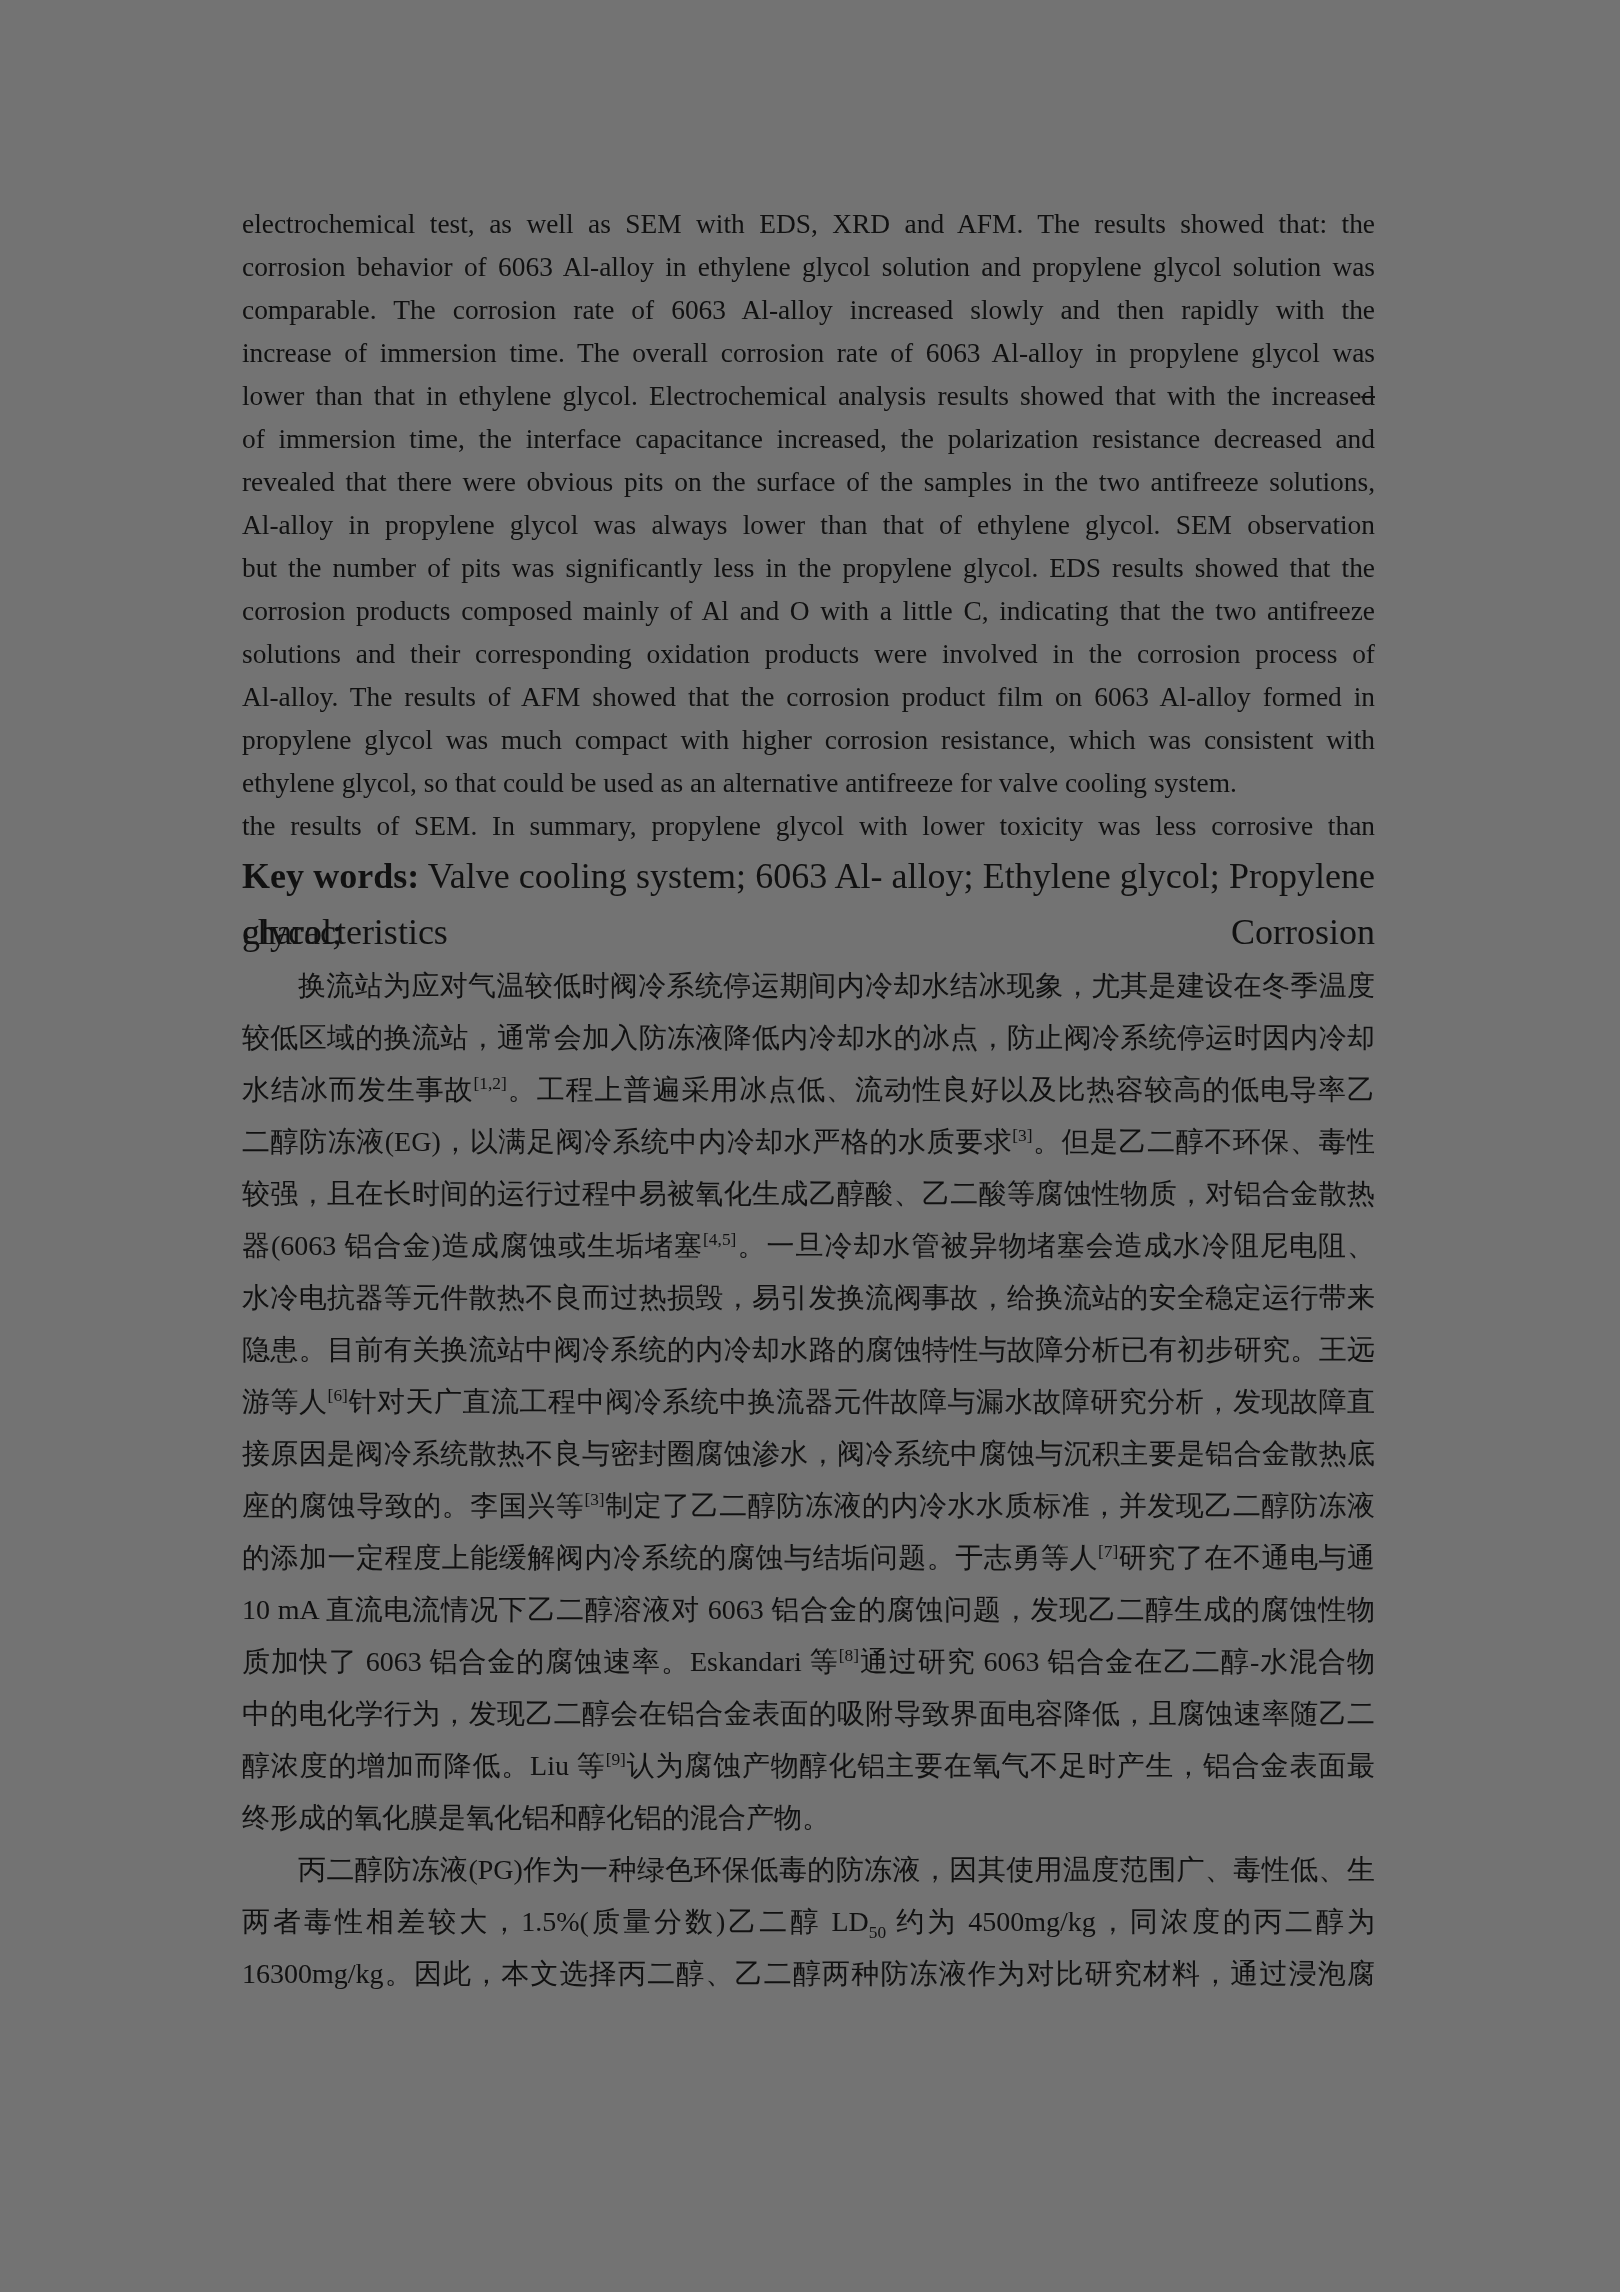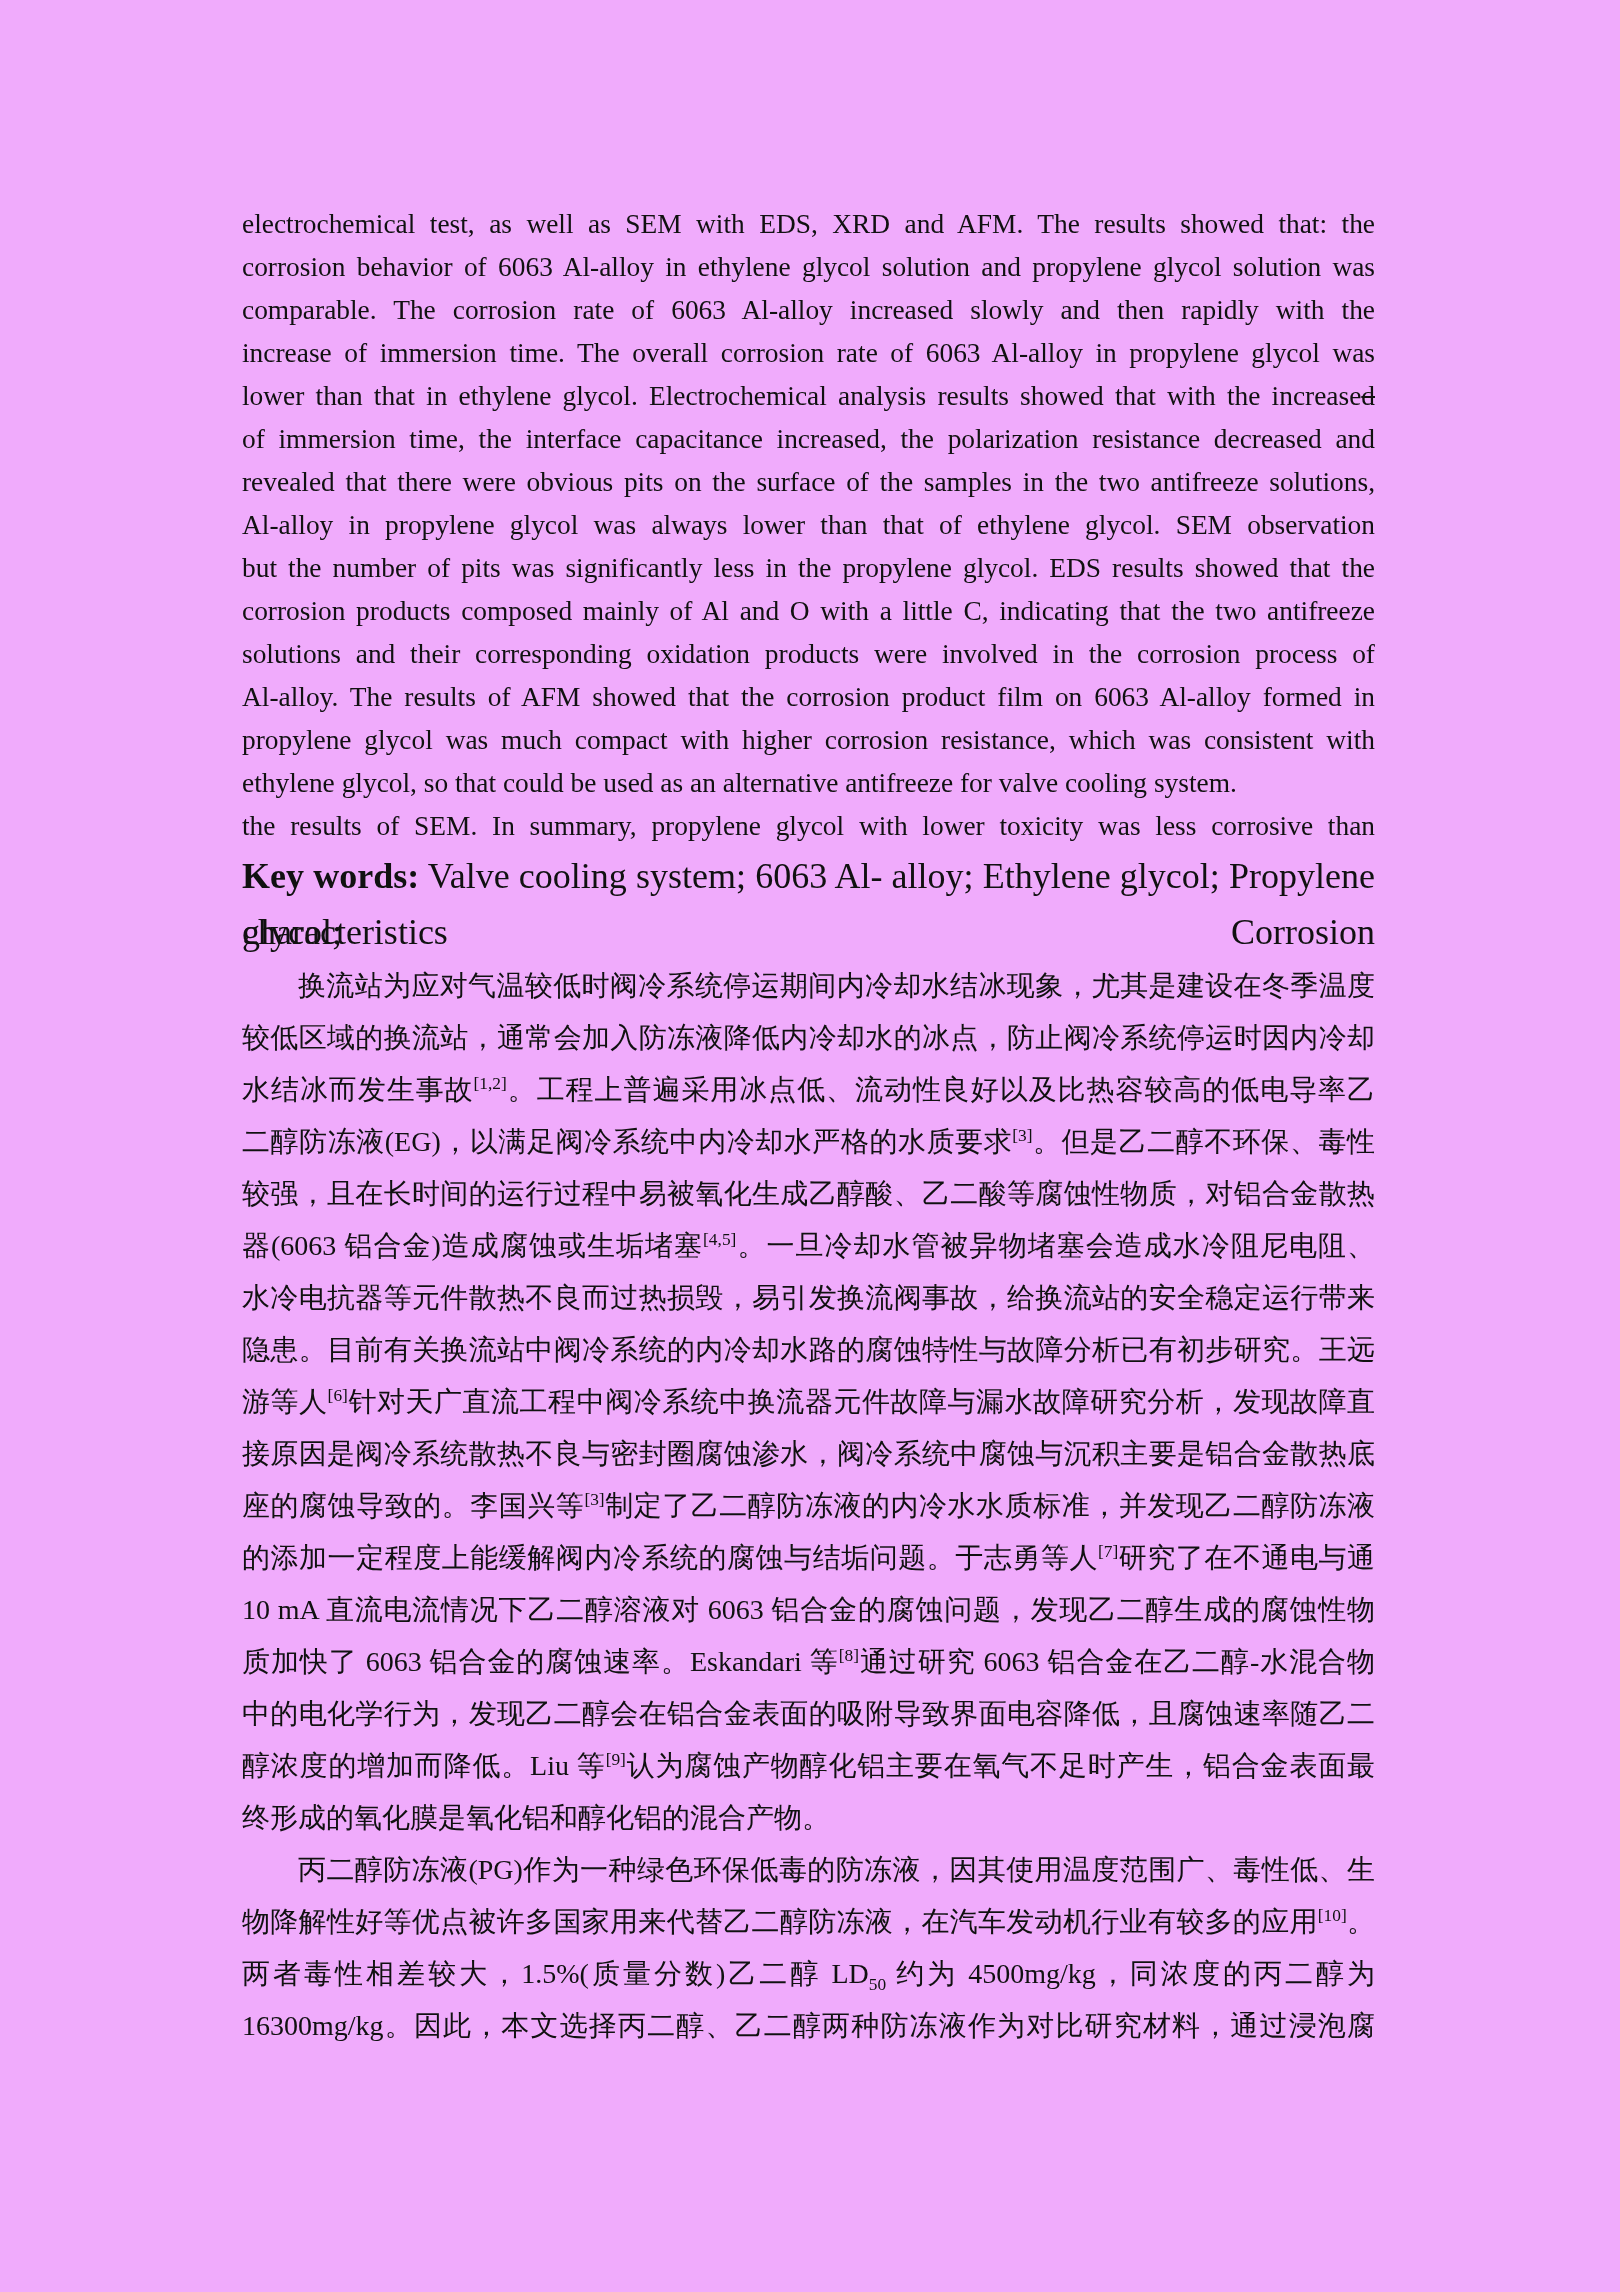--- a/index.html
+++ b/index.html
@@ -4,21 +4,21 @@
 <style>
   html, body {
     margin: 0;
     padding: 0;
     background: #ffffff;
   }
   .page {
     position: relative;
     width: 1620px;
     height: 2293px;
-    background: #f0abfc;
+    background: #737373;
     color: #111111;
     font-family: "Liberation Serif", "DejaVu Serif", serif;
     overflow: hidden;
   }
   .content {
     position: absolute;
     left: 242px;
     top: 203px;
     width: 1133px;
   }
@@ -109,20 +109,19 @@
         <div class="line">的添加一定程度上能缓解阀内冷系统的腐蚀与结垢问题。于志勇等人<sup>[7]</sup>研究了在不通电与通</div>
         <div class="line">10 mA 直流电流情况下乙二醇溶液对 6063 铝合金的腐蚀问题，发现乙二醇生成的腐蚀性物</div>
         <div class="line">质加快了 6063 铝合金的腐蚀速率。Eskandari 等<sup>[8]</sup>通过研究 6063 铝合金在乙二醇-水混合物</div>
         <div class="line">中的电化学行为，发现乙二醇会在铝合金表面的吸附导致界面电容降低，且腐蚀速率随乙二</div>
         <div class="line">醇浓度的增加而降低。Liu 等<sup>[9]</sup>认为腐蚀产物醇化铝主要在氧气不足时产生，铝合金表面最</div>
         <div class="line no-just">终形成的氧化膜是氧化铝和醇化铝的混合产物。</div>
       </div>
 
     <div class="zh">
         <div class="line indent">丙二醇防冻液(PG)作为一种绿色环保低毒的防冻液，因其使用温度范围广、毒性低、生</div>
-        <div class="line">物降解性好等优点被许多国家用来代替乙二醇防冻液，在汽车发动机行业有较多的应用<sup>[10]</sup>。</div>
         <div class="line">两者毒性相差较大，1.5%(质量分数)乙二醇 LD<sub>50</sub> 约为 4500mg/kg，同浓度的丙二醇为</div>
         <div class="line">16300mg/kg。因此，本文选择丙二醇、乙二醇两种防冻液作为对比研究材料，通过浸泡腐</div>
       </div>
 
   </div>
 </div>
 
 
 </body></html>

